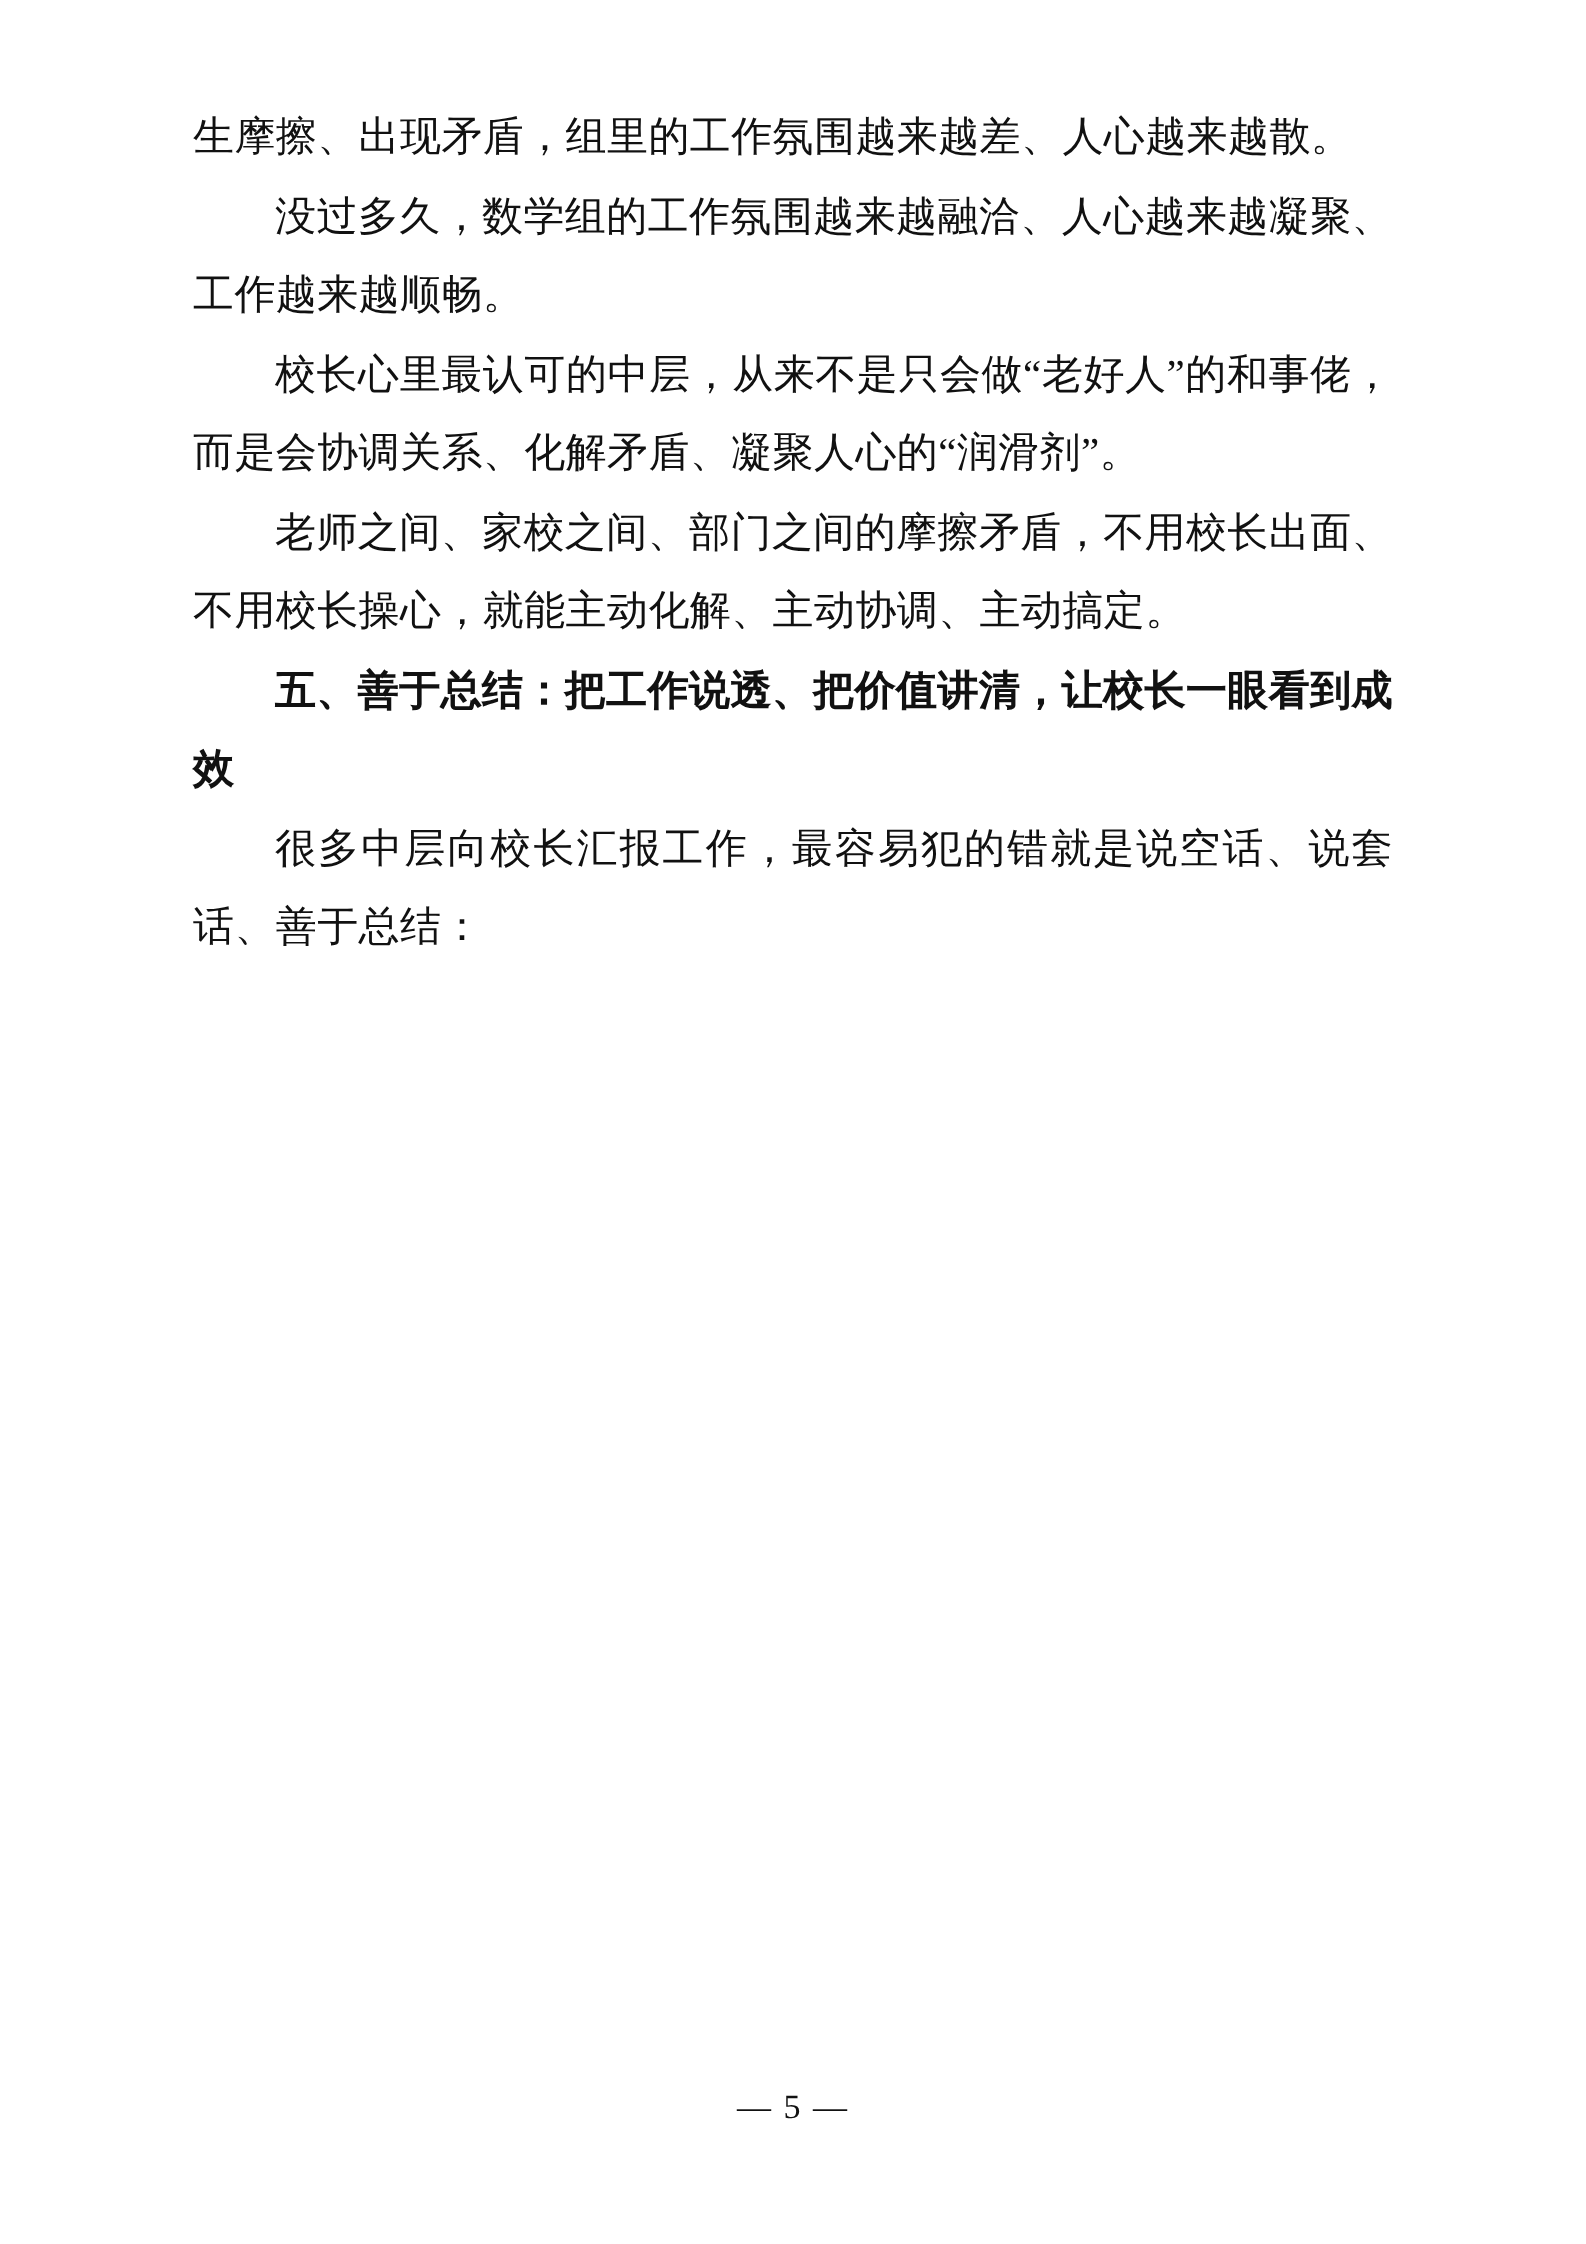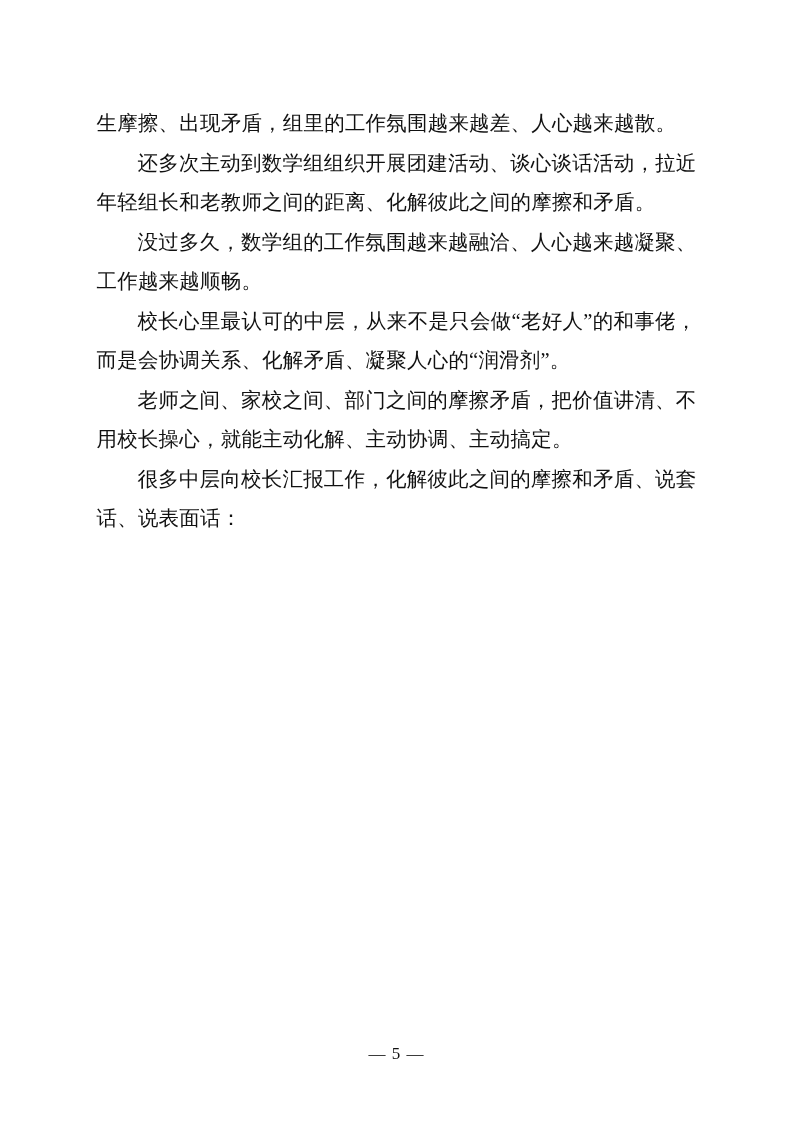--- a/index.html
+++ b/index.html
@@ -15,21 +15,21 @@
     position: relative;
     overflow: hidden;
   }
   .page {
     position: absolute;
     left: 0;
     top: 0;
     width: 793px;
     height: 1122px;
     box-sizing: border-box;
-    padding: 104px 96px 60px 96px;
+    padding: 50px 96px 60px 96px;
   }
   .doc-body {
     width: 600px;
     margin: 0 auto;
   }
   p.para {
     margin: 0 0 1px 0;
     font-size: 20.5px;
     line-height: 39px;
     text-align: justify;
@@ -61,20 +61,20 @@
     letter-spacing: 1px;
     font-family: "Liberation Serif", "DejaVu Serif", serif;
   }
 </style>
 </head>
 <body>
 
 <div class="page">
   <div class="doc-body">
     <p class="para">生摩擦、出现矛盾，组里的工作氛围越来越差、人心越来越散。</p>
-    <p class="para indent">还多次主动到数学组组织开展团建活动、谈心谈话活动，拉近年轻组长和老教师之间的距离、化解彼此之间的摩擦和矛盾。</p>
     <p class="para indent">没过多久，数学组的工作氛围越来越融洽、人心越来越凝聚、工作越来越顺畅。</p>
     <p class="para indent">校长心里最认可的中层，从来不是只会做“老好人”的和事佬，而是会协调关系、化解矛盾、凝聚人心的“润滑剂”。</p>
-    <p class="para indent">老师之间、家校之间、部门之间的摩擦矛盾，把价值讲清、不用校长操心，就能主动化解、主动协调、主动搞定。</p>
-    <p class="para indent">很多中层向校长汇报工作，化解彼此之间的摩擦和矛盾、说套话、说表面话：</p>
+    <p class="para indent">老师之间、家校之间、部门之间的摩擦矛盾，不用校长出面、不用校长操心，就能主动化解、主动协调、主动搞定。</p>
+    <p class="heading">五、善于总结：把工作说透、把价值讲清，让校长一眼看到成效</p>
+    <p class="para indent">很多中层向校长汇报工作，最容易犯的错就是说空话、说套话、善于总结：</p>
   </div>
   <div class="footer">— 5 —</div>
 </div>
 
 </body></html>

